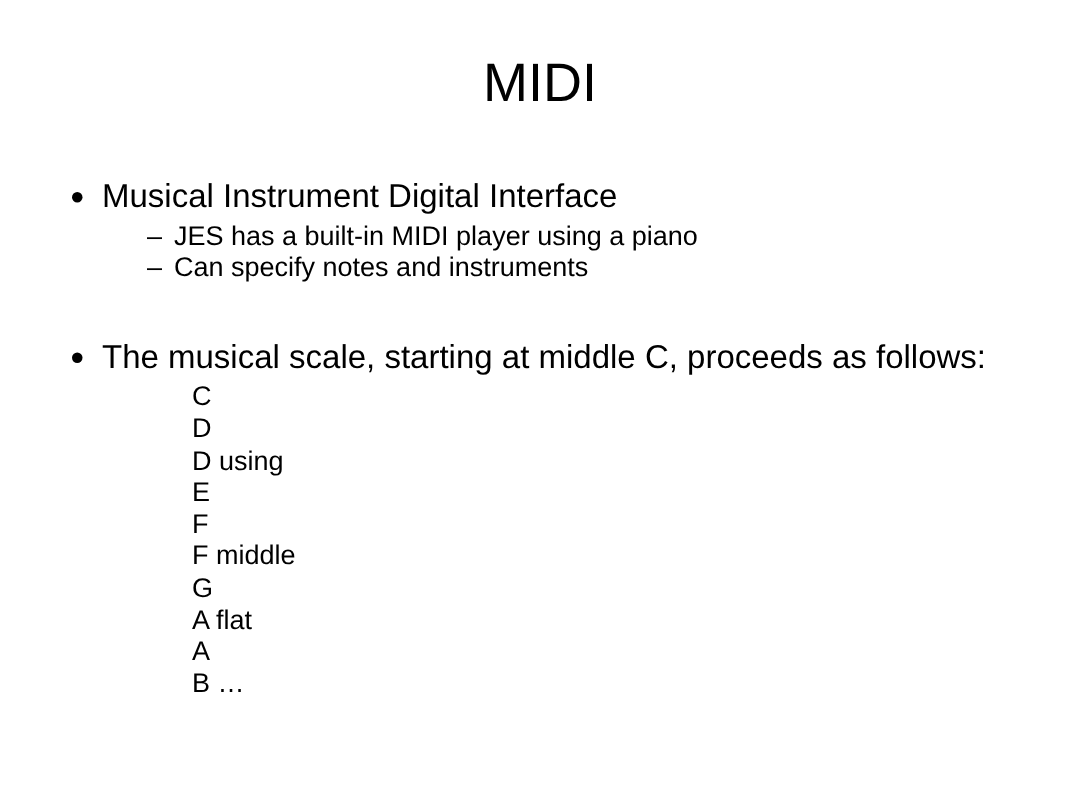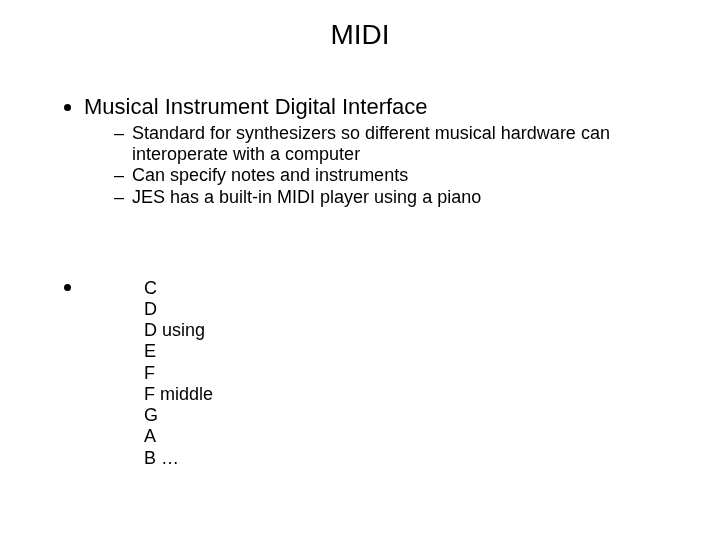--- a/index.html
+++ b/index.html
@@ -12,30 +12,30 @@
     color: #000000;
   }
   .slide {
     width: 720px;
     height: 540px;
     position: relative;
     box-sizing: border-box;
   }
   .title {
     text-align: center;
-    font-size: 28px;
+    font-size: 36px;
     font-weight: normal;
     padding-top: 18px;
-    margin: 1px;
+    margin: 16px;
   }
   .body {
     padding: 26px 40px 0 40px;
   }
   ul.level1 {
-    margin: 16px;
+    margin: 0;
     padding-left: 28px;
     list-style-type: disc;
   }
   ul.level1 > li {
     font-size: 22px;
     line-height: 1.22;
     margin-bottom: 2px;
   }
   ul.level2 {
     margin: 2px 0 0 0;
@@ -73,39 +73,40 @@
 <div class="slide">
 
   <h1 class="title">MIDI</h1>
 
   <div class="body">
 
     <ul class="level1">
       <li>
         <span>Musical Instrument Digital Interface</span>
         <ul class="level2">
-          <li>Standard for synthesizers so different musical hardware can interoperate with a computer</li>
+          <li>JES has a built-in MIDI player using a piano</li>
           <li>Can specify notes and instruments</li>
-          <li>JES has a built-in MIDI player using a piano</li>
         </ul>
       </li>
     </ul>
 
     <div class="spacer"></div>
 
     <ul class="level1">
       <li>
+        <span>The musical scale, starting at middle C, proceeds as follows:</span>
         <div class="scale-list">
           <div>C</div>
           <div>D</div>
           <div>D using</div>
           <div>E</div>
           <div>F</div>
           <div>F middle</div>
           <div>G</div>
+          <div>A flat</div>
           <div>A</div>
           <div>B …</div>
         </div>
       </li>
     </ul>
 
   </div>
 </div>
 
 </body></html>

